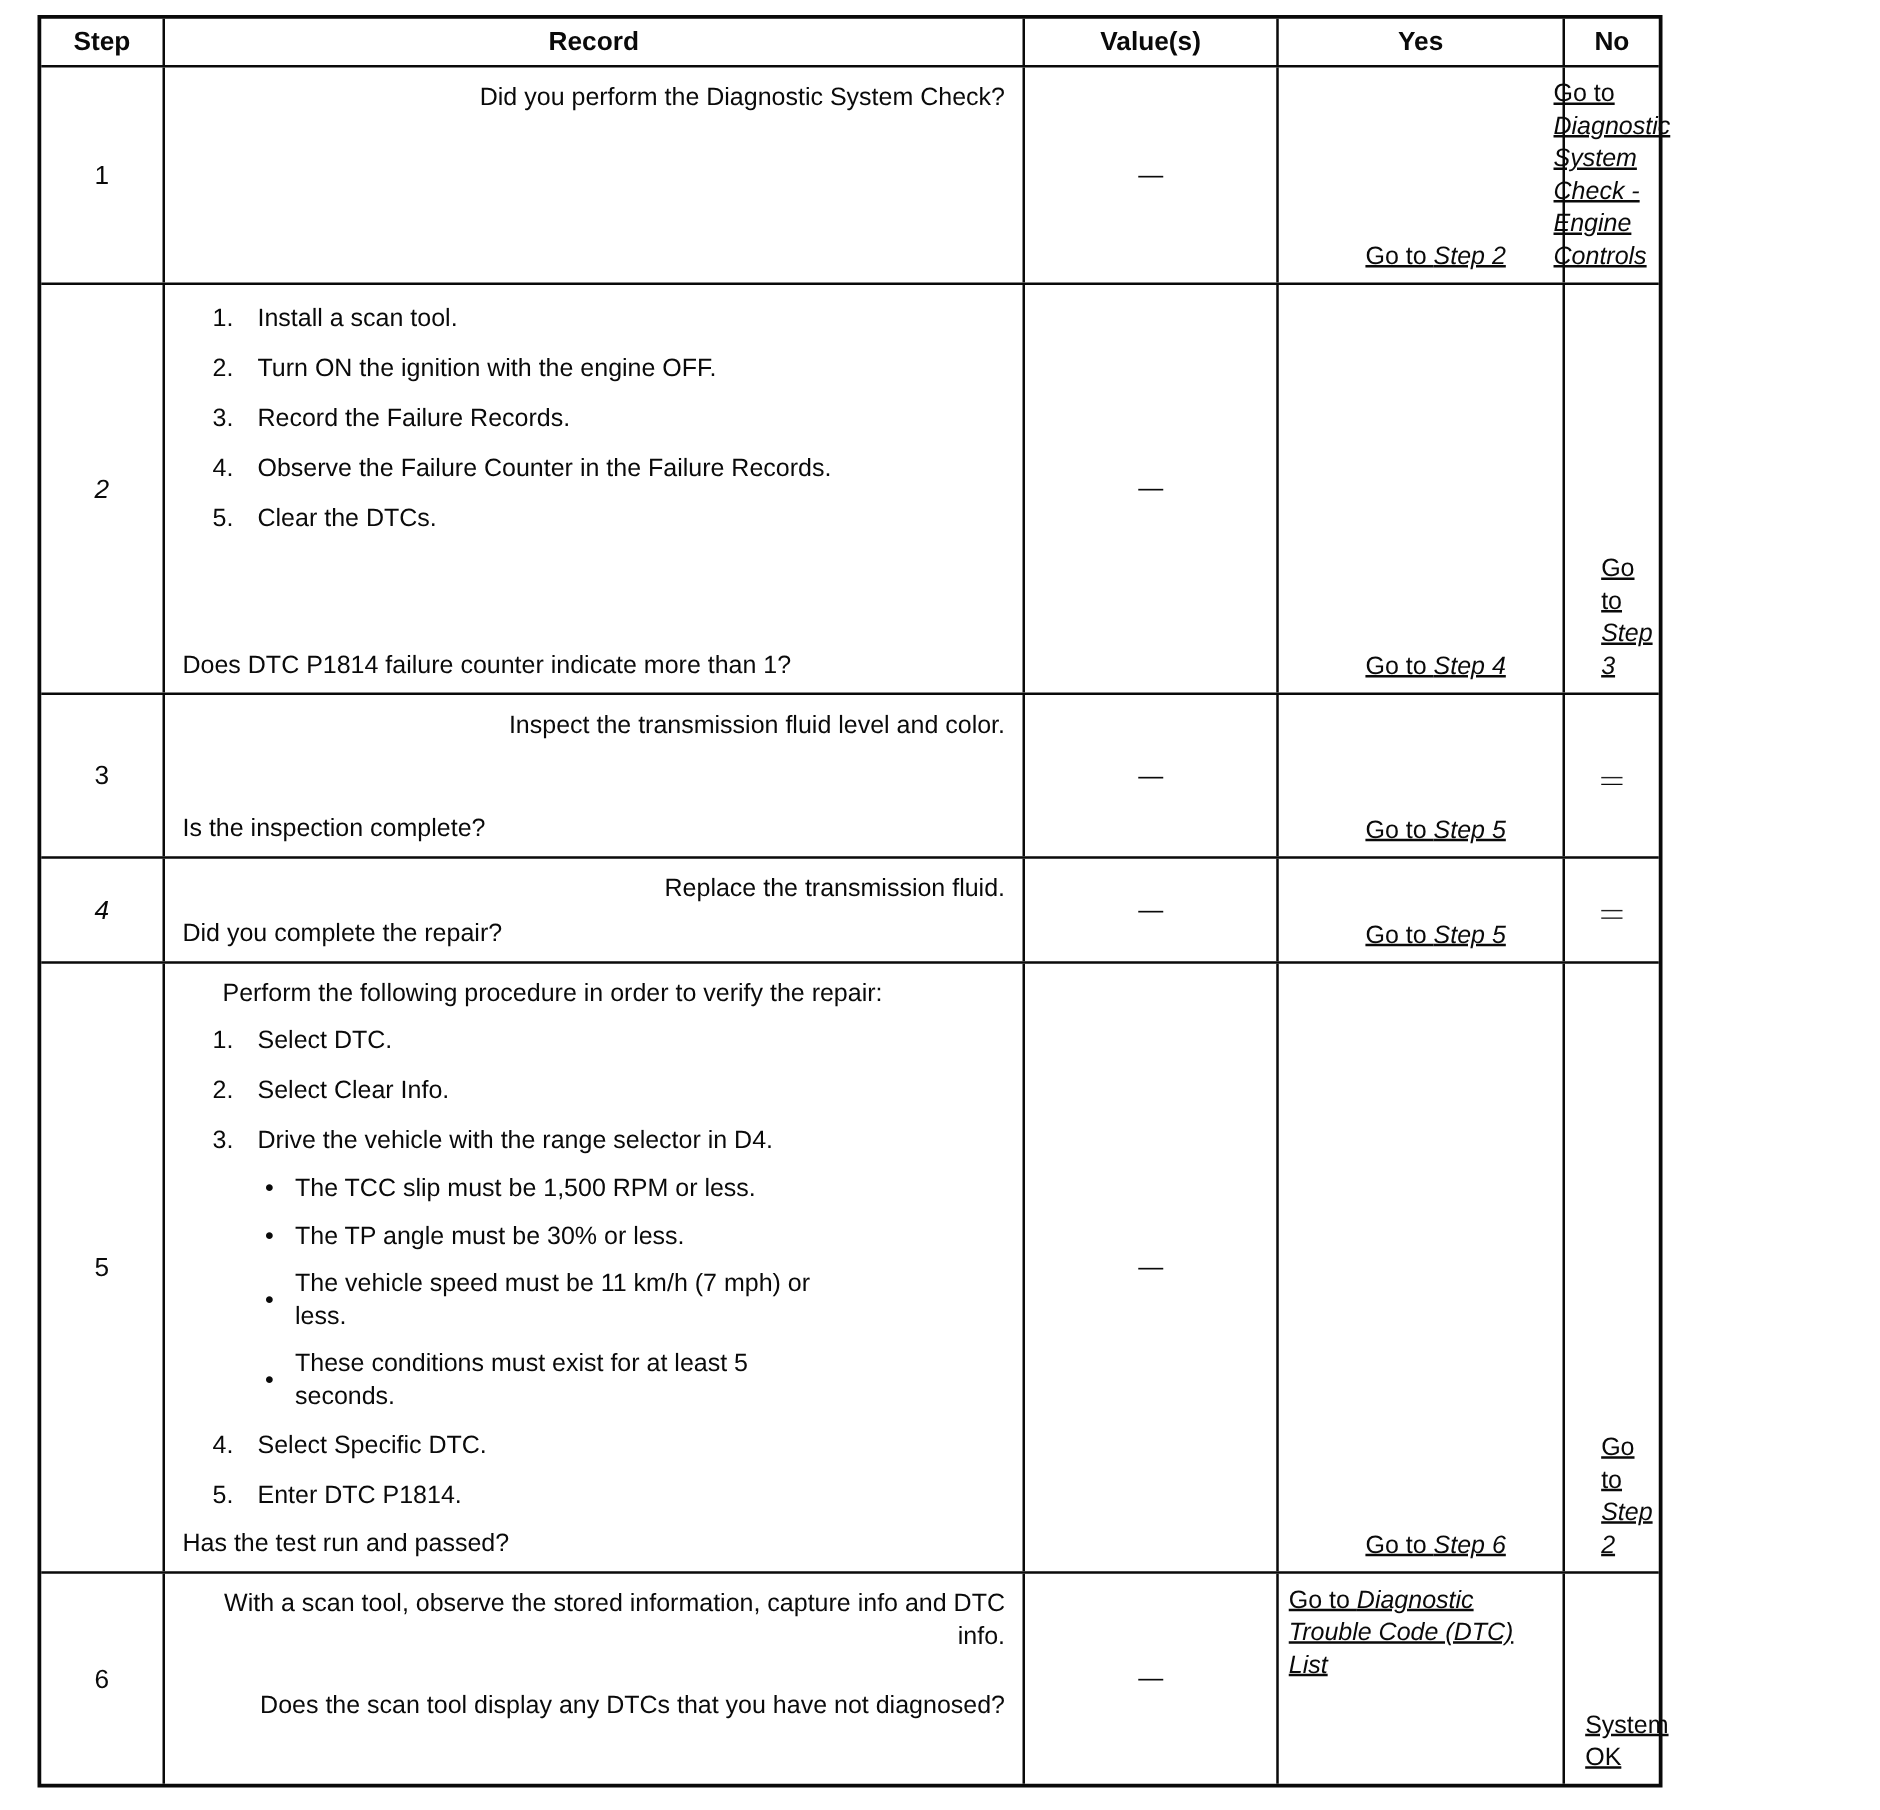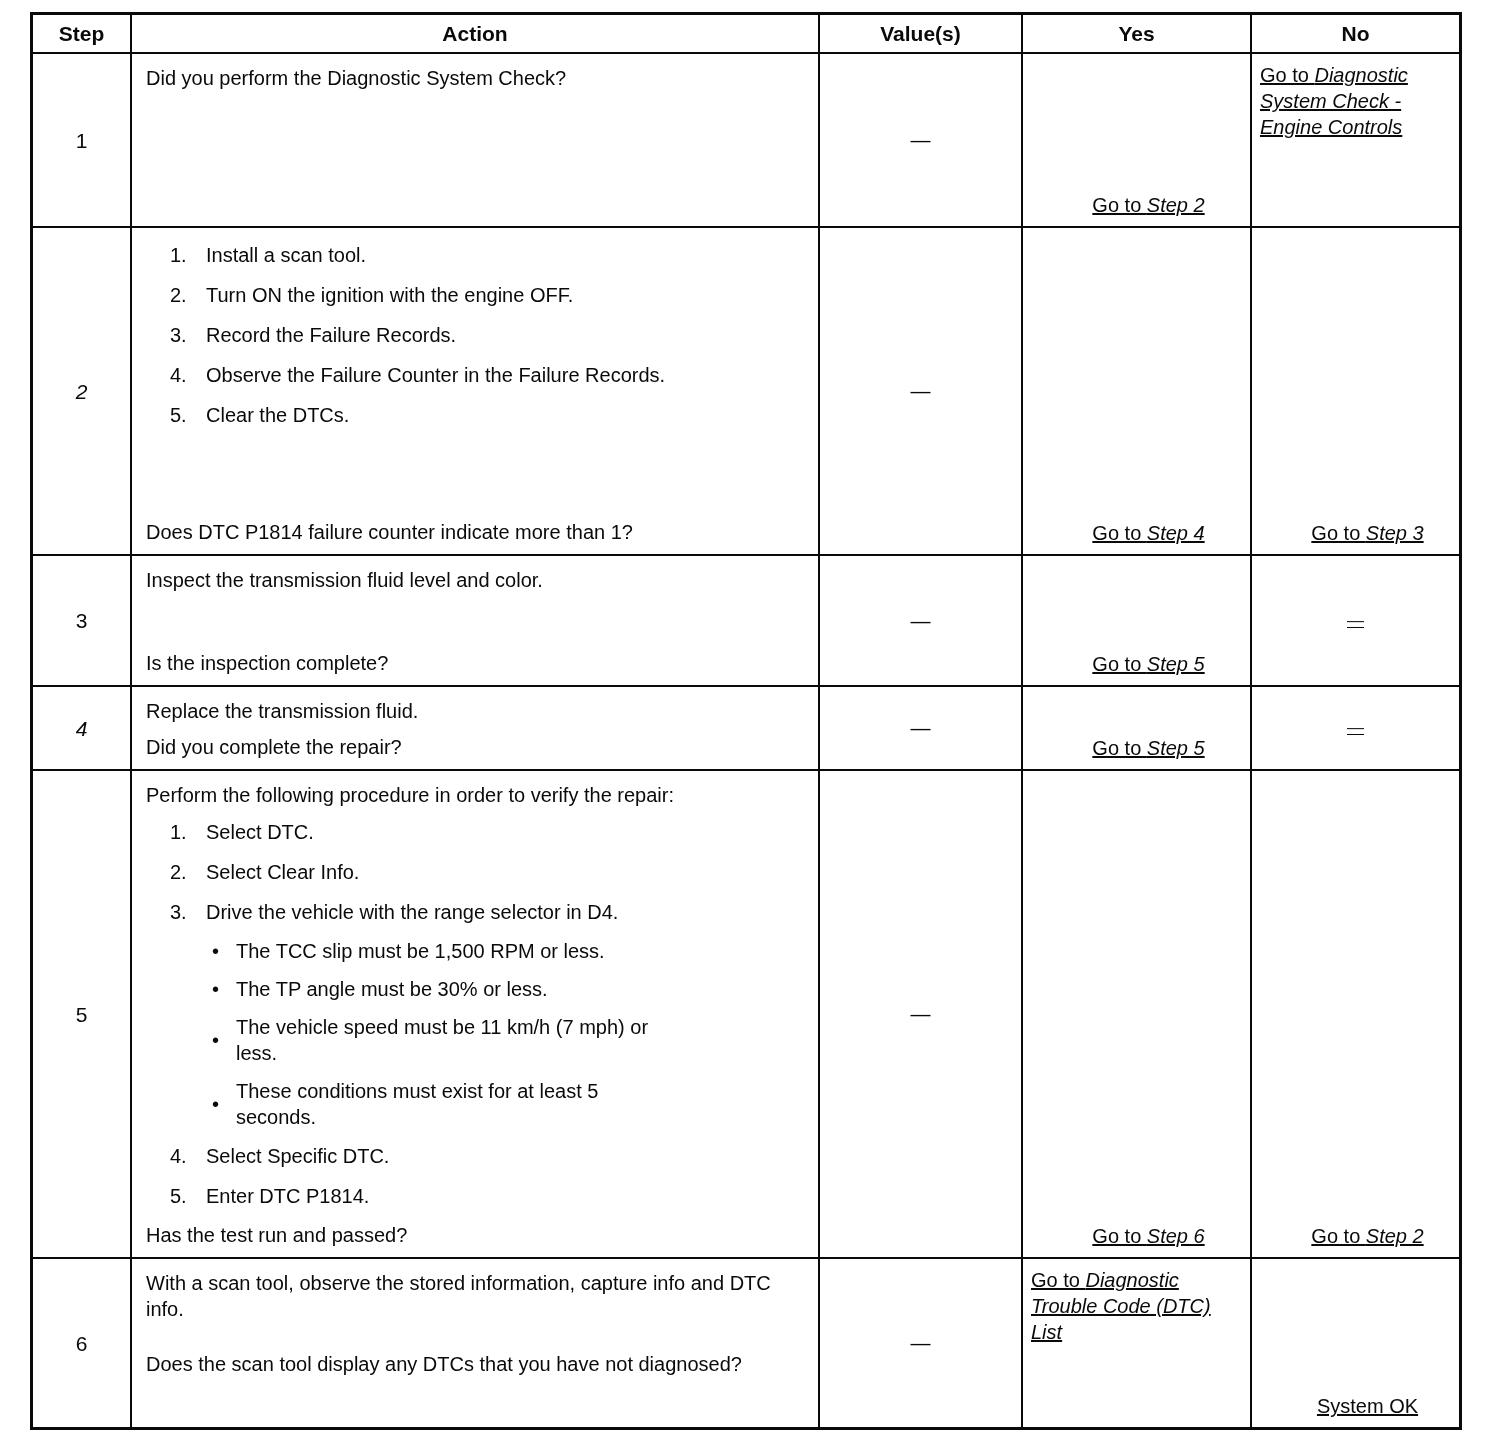--- a/index.html
+++ b/index.html
@@ -5,21 +5,21 @@
   * { box-sizing: border-box; margin: 0; padding: 0; }
   html, body {
     width: 1504px; height: 1448px;
     background: #ffffff;
     color: #0a0a0a;
     font-family: "Liberation Sans", sans-serif;
   }
   .sheet {
     position: absolute;
     left: 30px; top: 12px;
-    width: 1432px;
+    width: 1300px;
     border: 3px solid #0a0a0a;
     background: #fff;
   }
   .row {
     display: grid;
     grid-template-columns: 97px 688px 203px 229px 1fr;
   }
   .row + .row { border-top: 2px solid #0a0a0a; }
   .cell {
     border-left: 2px solid #0a0a0a;
@@ -52,21 +52,21 @@
   .step-italic { font-style: italic; }
 
   .value-cell { justify-content: center; align-items: center; }
 
   .side-cell { align-items: center; text-align: left; padding: 8px 8px; text-decoration: underline; }
   .v-top    { justify-content: flex-start; }
   .v-bottom { justify-content: flex-end; padding-left: 32px; }
   .v-center { justify-content: center; }
 
   .action-cell { padding: 7px 14px 9px 14px; }
-  .para { margin: 4px 0; }
+  .para { margin: 4px 0; text-align: right; }
   .intro { max-width: 560px; }
   .num-item { display: flex; margin: 7px 0 7px 24px; }
   .num { flex: 0 0 36px; }
   .bullet-item { display: flex; margin: 6px 0 6px 66px; align-items: center; }
   .bullet-item::before { content: "\2022"; flex: 0 0 24px; }
   .bullet-text { max-width: 430px; }
   .q { margin-top: auto; padding-top: 6px; }
   .q-follow { margin-top: 25px; }
   .goto i { font-style: italic; }
   .dash { font-size: 20px; }
@@ -75,21 +75,21 @@
 </head>
 <body>
 
 <div class="sheet">
 
   <div class="row header-row">
     <div class="cell">
         <span>Step</span>
       </div>
     <div class="cell">
-        <span>Action</span>
+        <span>Record</span>
       </div>
     <div class="cell">
         <span>Value(s)</span>
       </div>
     <div class="cell">
         <span>Yes</span>
       </div>
     <div class="cell">
         <span>No</span>
       </div>

